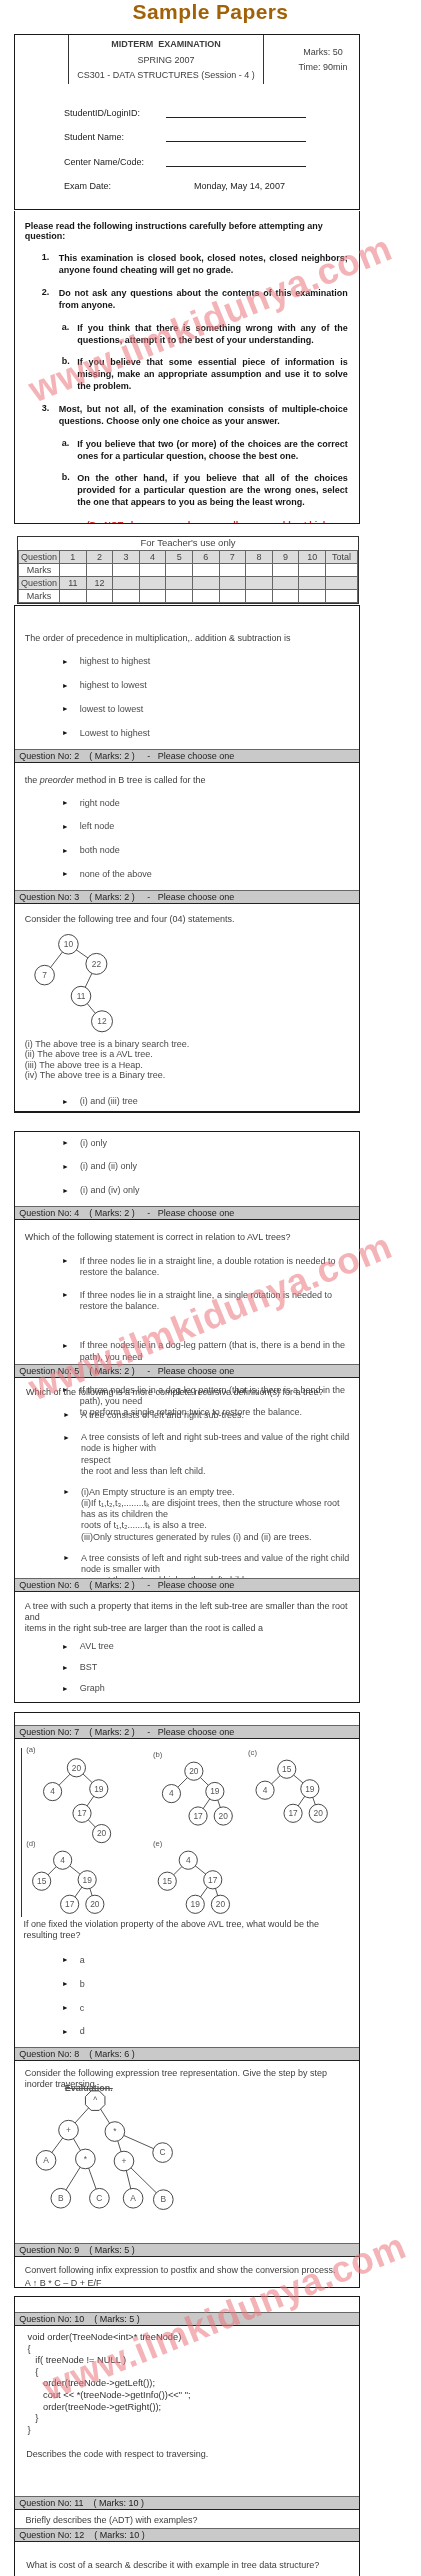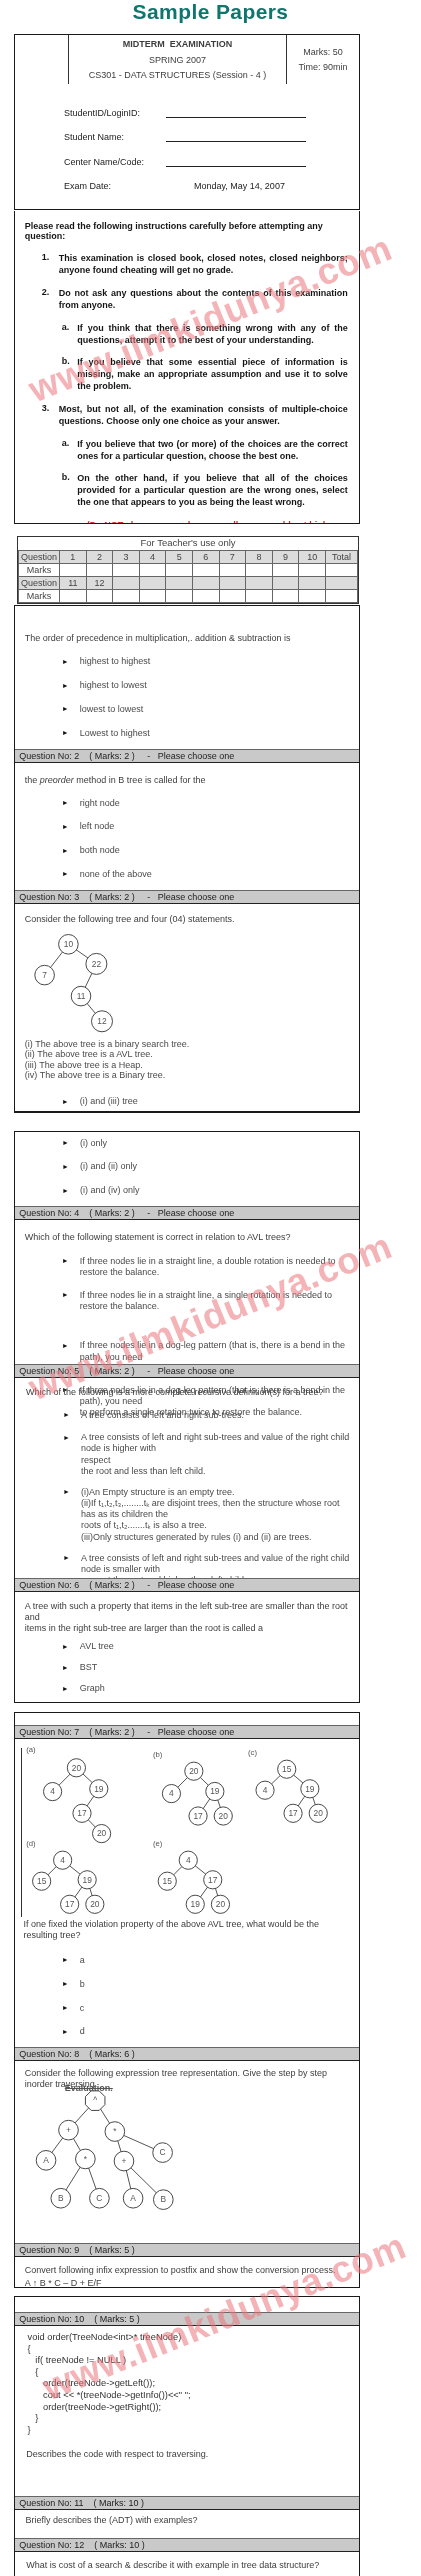--- a/index.html
+++ b/index.html
@@ -1,27 +1,27 @@
 <!DOCTYPE html>
 <html style="font-size:11.2px"><head>
 <meta charset="utf-8">
 <style>
   html,body{margin:0;padding:0;background:#fff;}
   .page{position:relative;width:421px;height:2576px;background:#fff;
         font-family:"Liberation Sans",sans-serif;color:#3d3d3d;overflow:hidden;}
   .title{position:absolute;top:0;left:0;width:421px;text-align:center;
-         font-size:21px;font-weight:bold;color:#0f766e;letter-spacing:0.4px;}
+         font-size:21px;font-weight:bold;color:#a16207;letter-spacing:0.4px;}
   .box{position:absolute;background:#fff;border:1.1px solid #1a1a1a;box-sizing:border-box;overflow:hidden;}
   
   .hdr{display:flex;height:100%;}
   .hdr-left{width:53px;border-right:0.8px solid #333;}
   .hdr-center{flex:1;text-align:center;font-size:9px;line-height:15.5px;padding-top:2.1px;white-space:pre;}
   .hdr-center .b{font-weight:bold;}
   .hdr-right{width:72px;border-left:0.8px solid #333;text-align:center;font-size:9px;
-             display:flex;flex-direction:column;justify-content:center;gap:4.9px;}
+             display:flex;flex-direction:column;justify-content:center;gap:4.9px;padding-left:23px;}
   
   .stud{padding:18px 0 0 49px;}
   .srow{display:flex;align-items:flex-end;height:15.5px;margin-bottom:9px;font-size:9px;color:#222;}
   .slabel{width:102px;}
   .uline{display:inline-block;width:140px;border-bottom:0.9px solid #222;height:10.5px;}
   .sval{margin-left:28px;}
   
   .instr{padding:9.8px 11.2px 0 9.8px;font-size:9px;color:#151515;font-weight:bold;}
   .item{display:flex;margin-top:11.2px;}
   .inum{width:17px;flex:none;}
@@ -553,18 +553,18 @@
       order(treeNode-&gt;getLeft());
       cout &lt;&lt; *(treeNode-&gt;getInfo())&lt;&lt;" ";
       order(treeNode-&gt;getRight());
    }
 }</div>
     <div class="qtext abs" style="top:152px;left:11.2px;">Describes the code with respect to traversing.</div>
 
     <div class="qbar" style="top:199px;">Question No: 11    ( Marks: 10 )</div>
     <div class="qtext abs" style="top:218px;left:10.5px;">Briefly describes the (ADT) with examples?</div>
 
-    <div class="qbar" style="top:241px;">Question No: 12    ( Marks: 10 )</div>
+    <div class="qbar" style="top:231px;">Question No: 12    ( Marks: 10 )</div>
     <div class="qtext abs" style="top:263px;left:11.2px;">What is cost of a search &amp; describe it with example in tree data structure?</div>
   </div>
 
 </div>
 
 
 </body></html>

